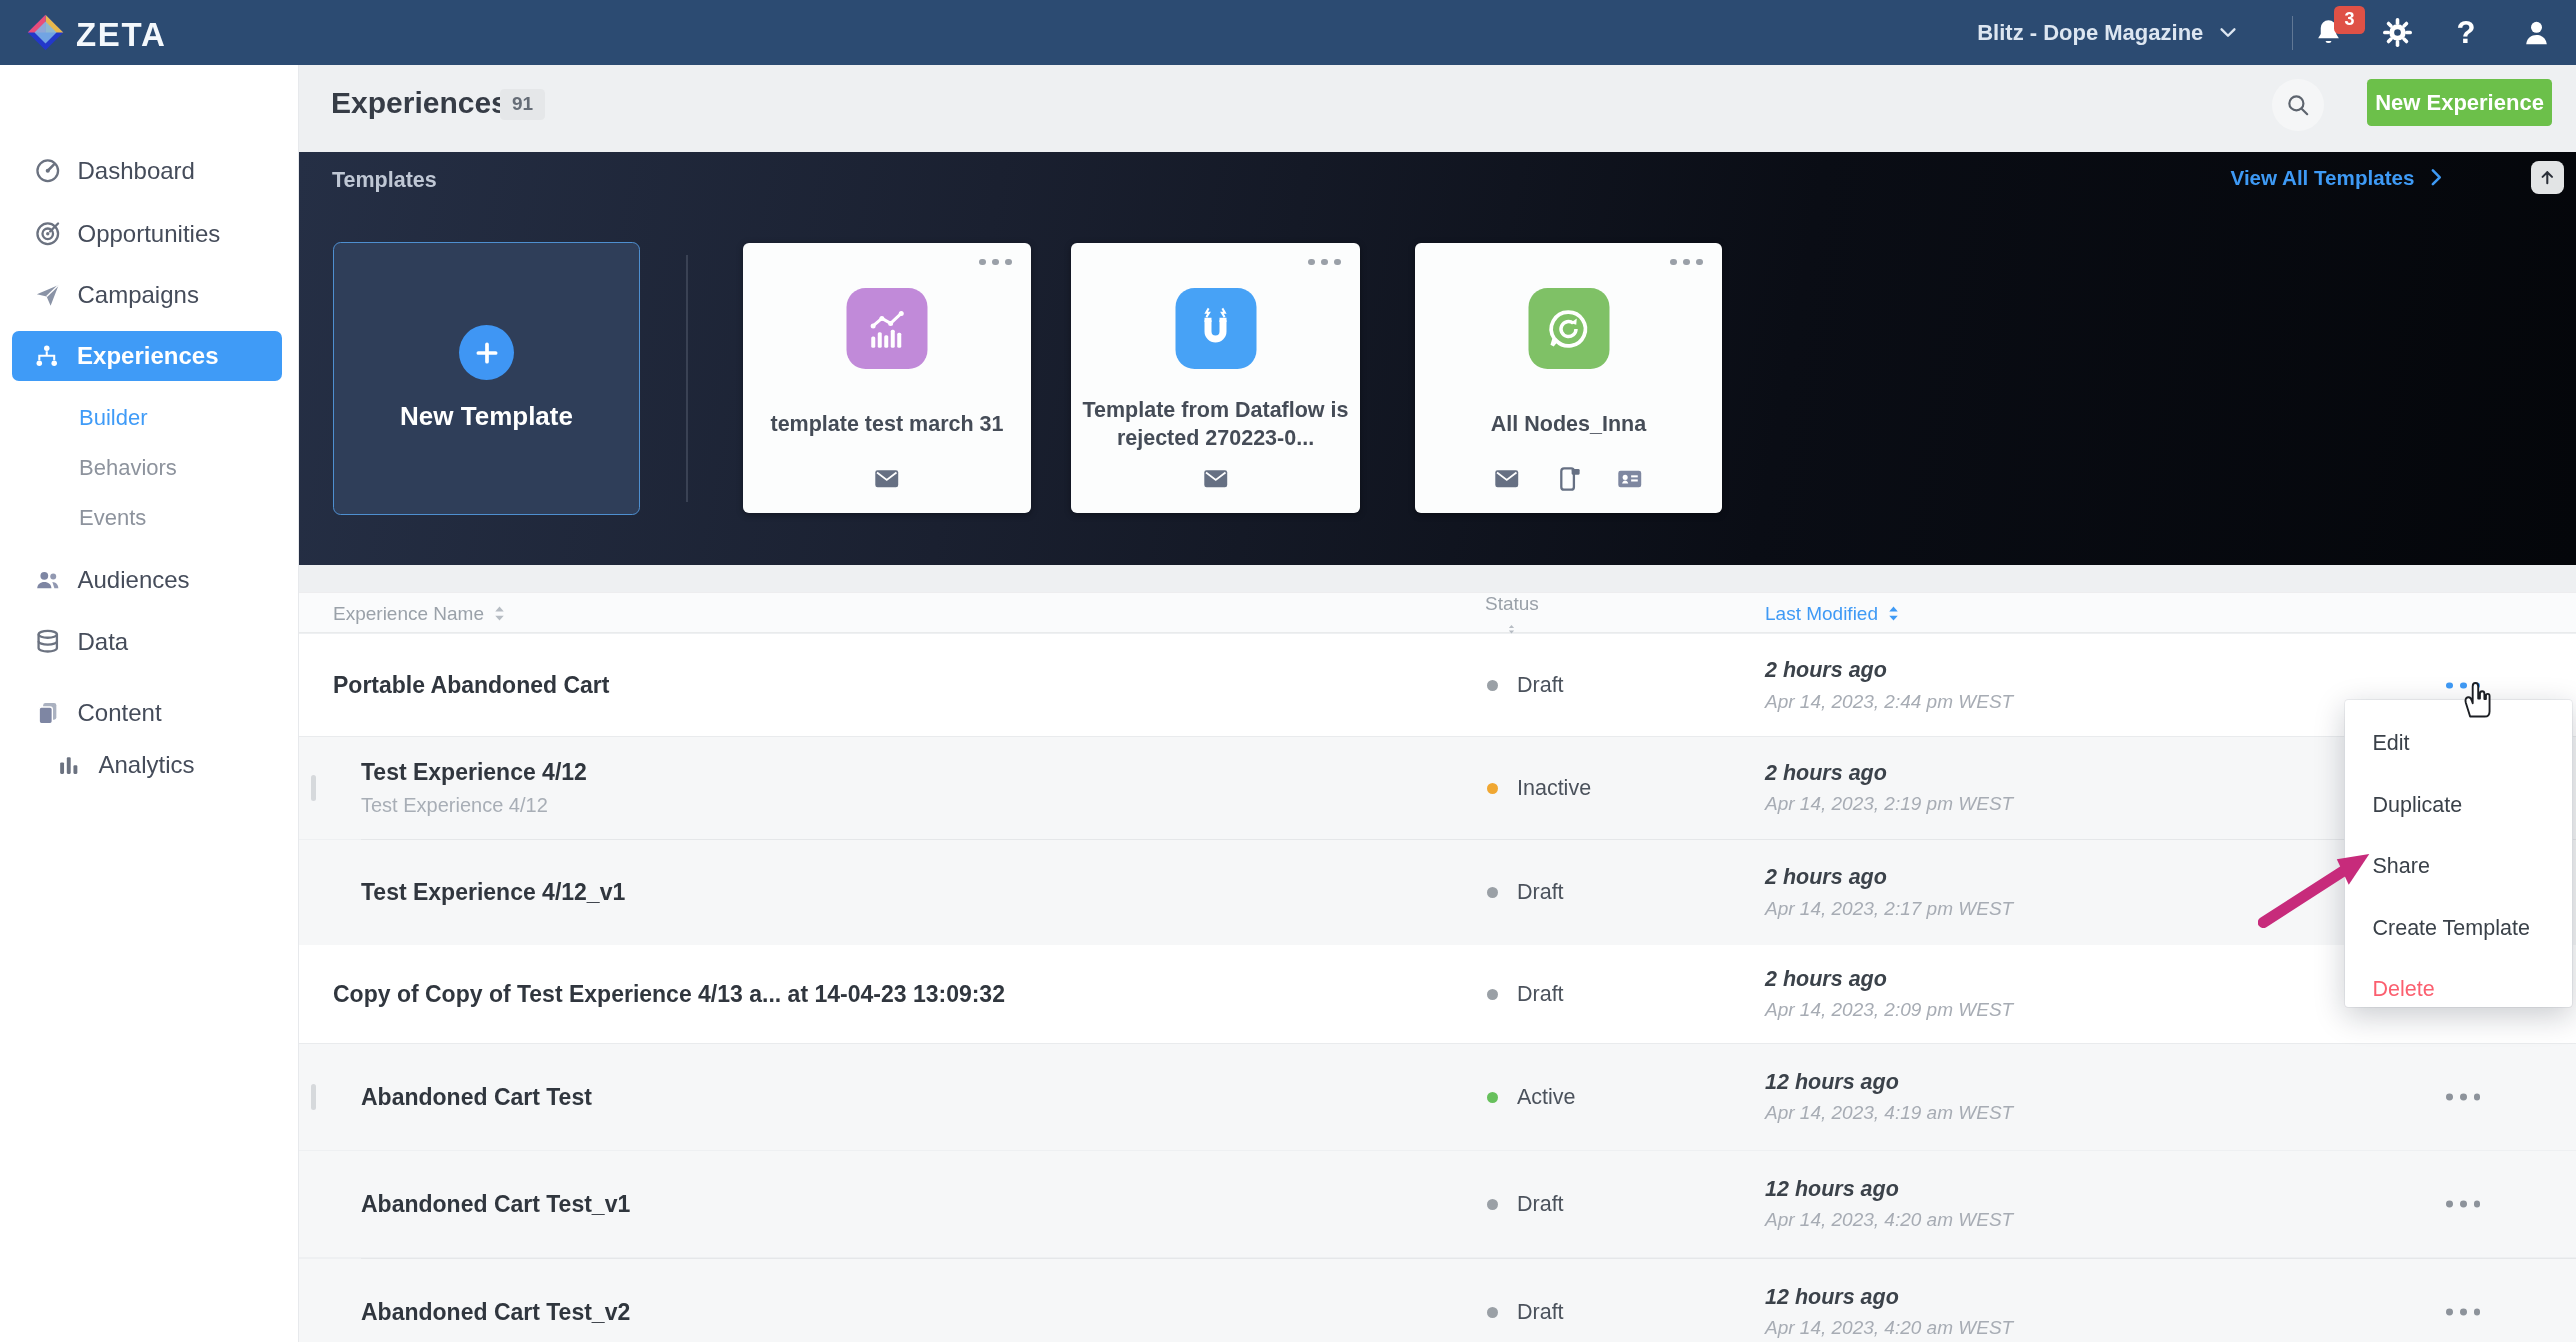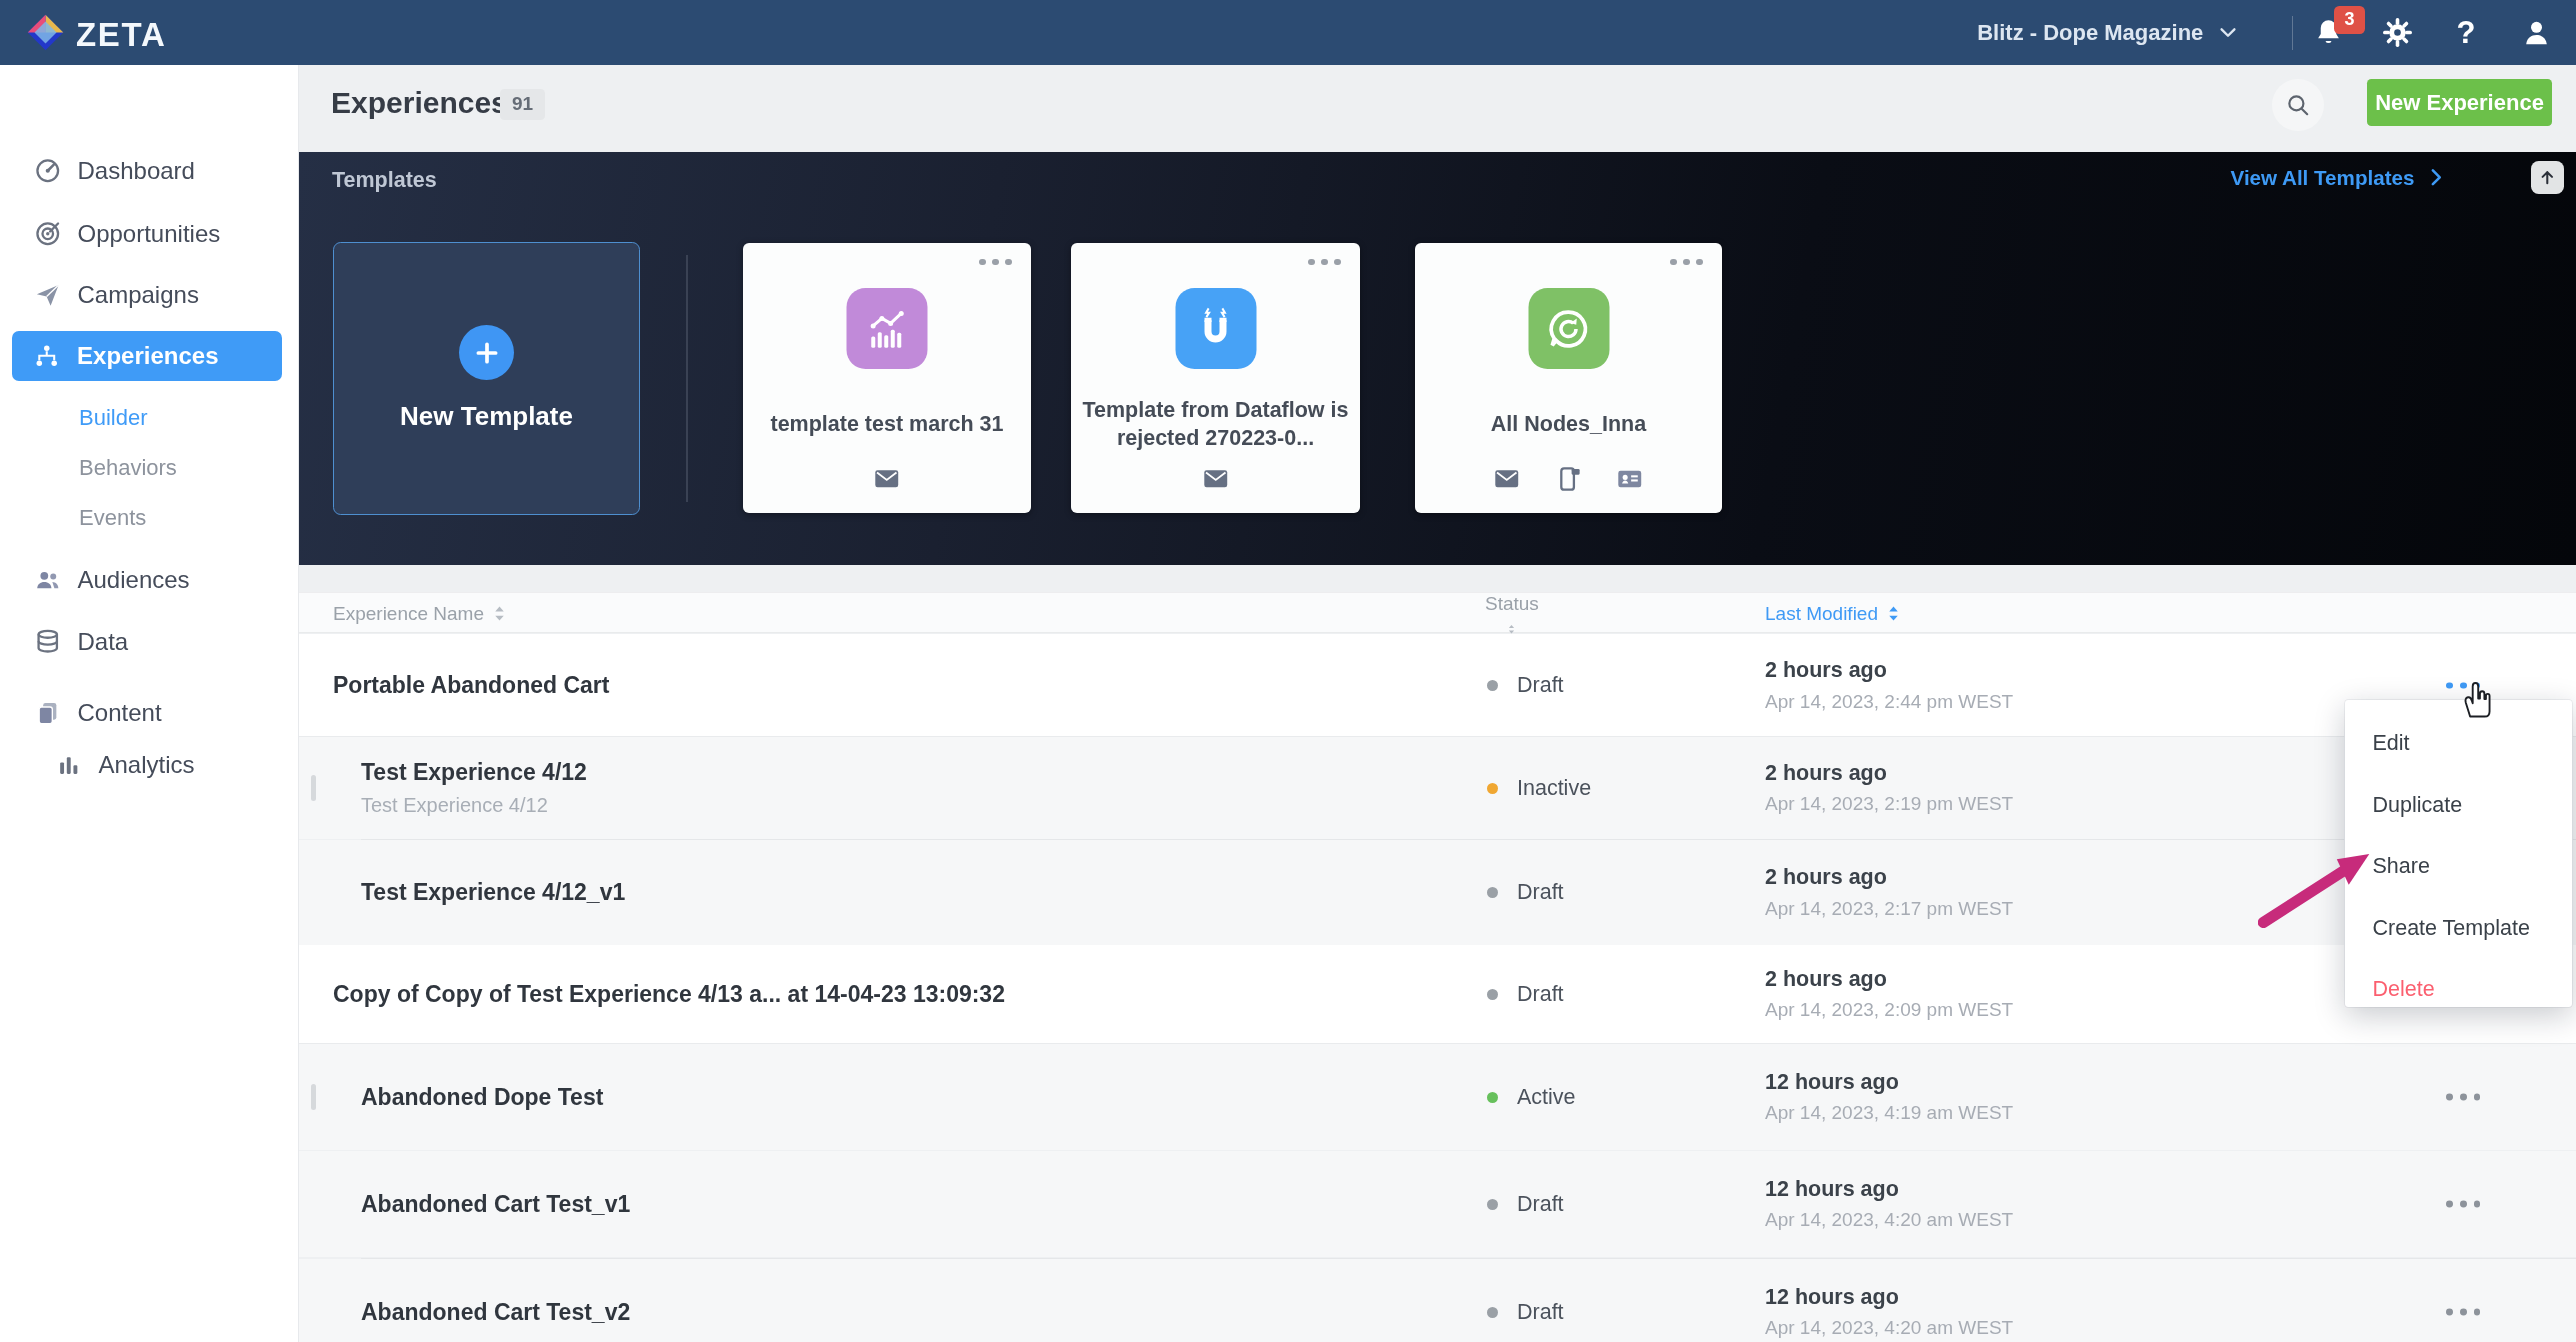--- a/index.html
+++ b/index.html
@@ -62,21 +62,21 @@
   .row.white { background:#ffffff; }
   .row.grey { background:#f6f7f8; }
   .cell-name { position:absolute; top:0; height:100%; display:flex; flex-direction:column; justify-content:center; gap:8.6px; }
   .cell-name .nm { font-size:23px; font-weight:600; color:#30363e; }
   .cell-name .sub { font-size:20px; color:#a8aeb6; }
   .tick { position:absolute; left:12px; top:50%; transform:translateY(-50%); width:5.2px; height:26px; border-radius:2.6px; background:#d6d9dc; }
   .cell-status { position:absolute; left:1188px; top:0; height:100%; display:flex; align-items:center; gap:19px; }
   .dot { width:11px; height:11px; border-radius:50%; }
   .dot.draft { background:#9aa0a6; } .dot.inactive { background:#f0a732; } .dot.active { background:#67c05c; }
   .st-lbl { font-size:21.5px; color:#4b525c; }
-  .cell-time { position:absolute; left:1466px; top:0; height:100%; display:flex; flex-direction:column; justify-content:center; gap:7.7px; }
+  .cell-time { position:absolute; left:1466px; top:0; height:100%; display:flex; flex-direction:column; justify-content:center; gap:7.7px;font-style:italic; }
   .cell-time .ago { font-size:21.5px; font-weight:600; color:#3b424a; }
   .cell-time .dt { font-size:19px; color:#a7acb4; }
   .dots { position:absolute; left:2147px; top:50%; transform:translateY(-50%); display:flex; gap:6.9px; cursor:pointer; }
   .dots span { width:6.9px; height:6.9px; border-radius:50%; background:#8d939b; }
   .dots.hover span { background:#3f9af5; }
   .sep { position:absolute; left:299px; height:0.9px; background:#e9ebed; }
   .sep.inner { background:#e5e7e9; }
 
   
   .ctx-menu { position:absolute; left:2345px; top:700px; width:227px; height:307px; background:#fff; border-radius:3.4px; box-shadow:0 8.6px 31px rgba(15,25,40,.22), 0 0 0 0.9px #f0f1f3; z-index:40; }
@@ -444,21 +444,21 @@
     <div class="cell-time">
         <span class="ago">2 hours ago</span>
         <span class="dt">Apr 14, 2023, 2:09 pm WEST</span>
       </div>
   </div>
   <div class="sep" style="top:1043px; width:2277px;"></div>
 
   <div class="row grey" style="top:1044px; height:106px;">
     <span class="tick"></span>
     <div class="cell-name" style="left:62px;">
-        <span class="nm">Abandoned Dope Test</span>
+        <span class="nm">Abandoned Cart Test</span>
       </div>
     <div class="cell-status">
         <span class="dot active"></span>
         <span class="st-lbl">Active</span>
       </div>
     <div class="cell-time">
         <span class="ago">12 hours ago</span>
         <span class="dt">Apr 14, 2023, 4:19 am WEST</span>
       </div>
     <div class="dots">

